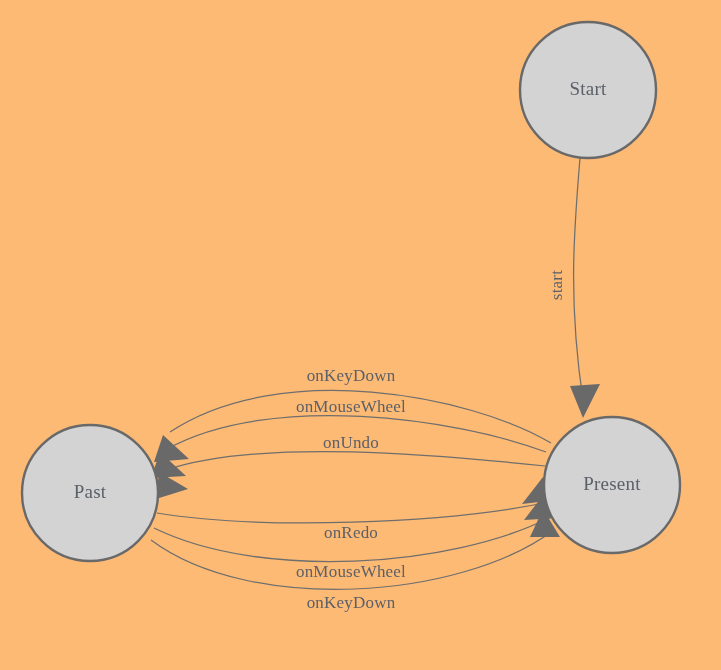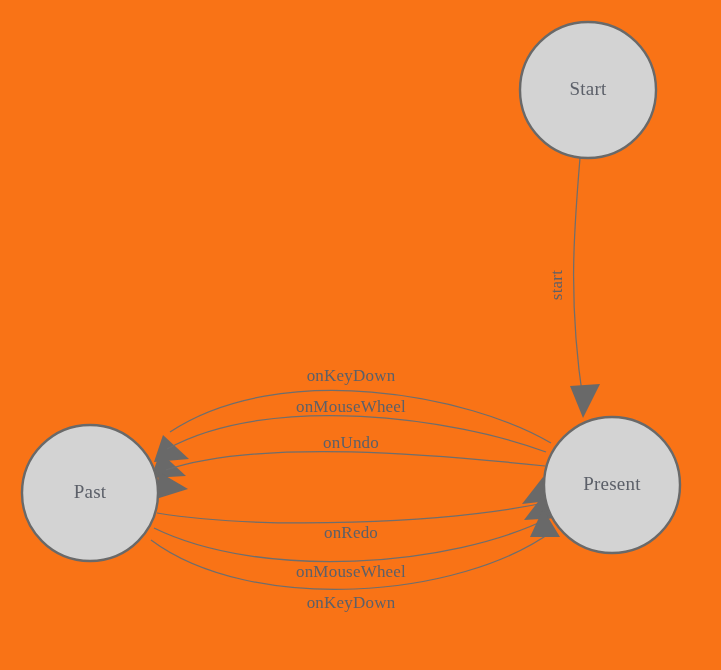--- a/index.html
+++ b/index.html
@@ -11,21 +11,21 @@
   body {
     width: 721px;
     height: 670px;
     overflow: hidden;
     font-family: "Liberation Serif", "DejaVu Serif", serif;
   }
   #diagram-root {
     position: relative;
     width: 721px;
     height: 670px;
-    background: #f97316;
+    background: #fdba74;
   }
   svg#graph-canvas {
     display: block;
     width: 721px;
     height: 670px;
   }
   .node-shape {
     fill: #d3d3d3;
     stroke: #696969;
     stroke-width: 2.4;

